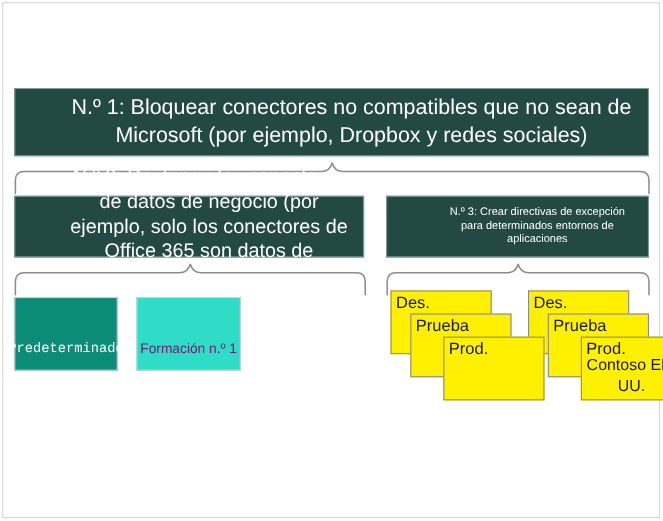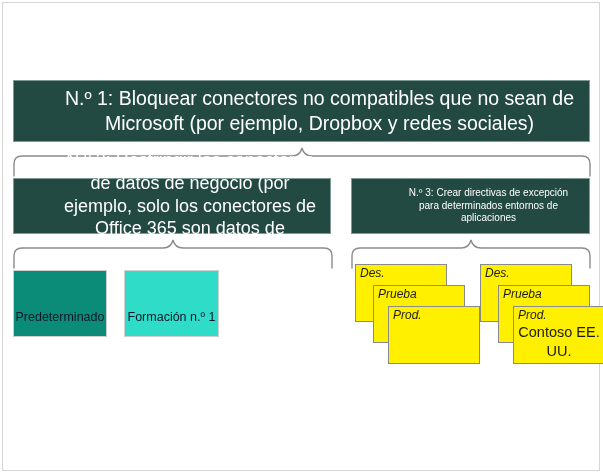--- a/index.html
+++ b/index.html
@@ -76,25 +76,26 @@
     border: 1px solid #cfcfcf;
     box-sizing: border-box;
     display: flex;
     align-items: flex-end;
     justify-content: center;
     font-size: 12.5px;
     padding-bottom: 12px;
   }
   .env-default {
     background: #0b8c78;
-    color: #0f172a;
+    color: #ffffff;
+    font-family: Liberation Mono, monospace;
   }
   .env-train {
     background: #2edcc8;
-    color: #0f172a;
+    color: #701a75;
   }
   #env-0 { left: 13px;  width: 94px; }
   #env-1 { left: 124px; width: 95px; }
   #env-2 { left: 237px; width: 94px; }
 
   
   .stack {
     position: absolute;
     top: 264px;
     width: 128px;
@@ -106,31 +107,30 @@
   .card {
     position: absolute;
     background: #fff000;
     border: 1px solid #8a8a8a;
     box-sizing: border-box;
     width: 92px;
     height: 58px;
   }
   .card.l0 { left: 0px;  top: 0px;  z-index: 1; }
   .card.l1 { left: 18px; top: 21px; z-index: 2; }
-  .card.l2 { left: 33px; top: 42px; z-index: 3; }
+  .card.l2 { left: 48px; top: 42px; z-index: 3; }
 
   .card .tag {
     position: absolute;
     left: 4px;
     top: 2px;
-    font-size: 12px;
+    font-size: 15px;
     color: #1b1b1b;
     line-height: 1.15;
     white-space: nowrap;
-    font-style: italic;
   }
   .card .title {
     position: absolute;
     left: 0;
     right: 0;
     top: 16px;
     text-align: center;
     font-size: 14.5px;
     color: #1b1b1b;
     line-height: 1.3;

